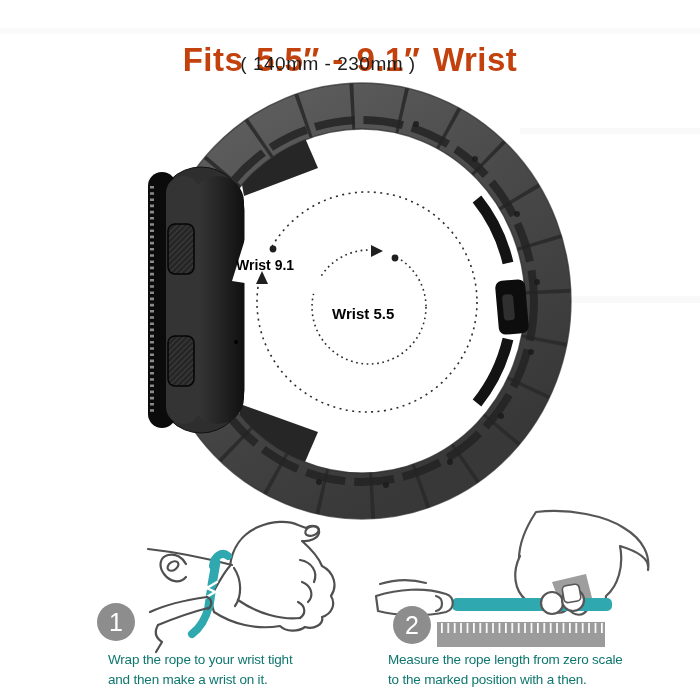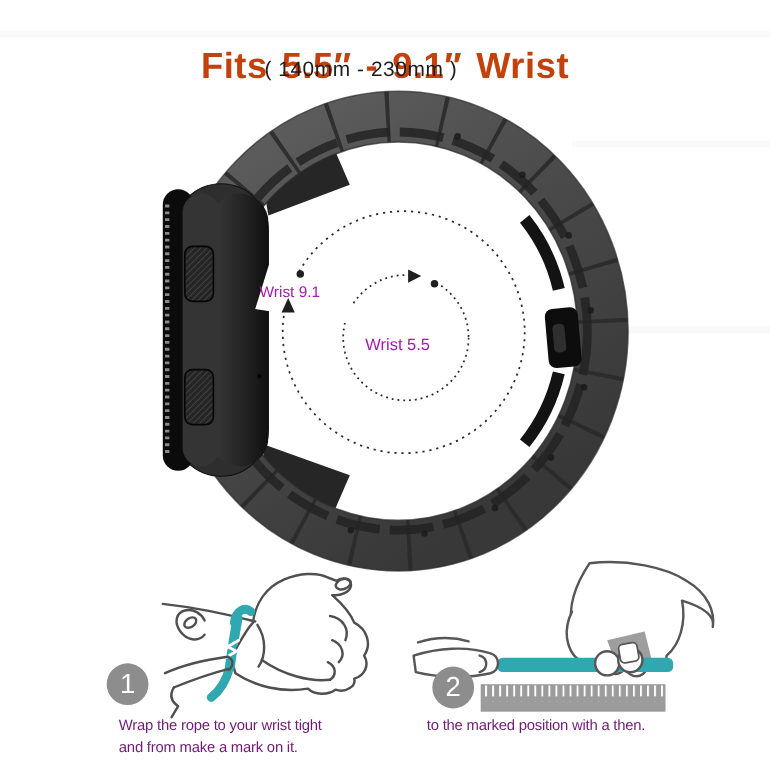--- a/index.html
+++ b/index.html
@@ -11,32 +11,32 @@
   .title{
     top:19px;left:0;width:700px;text-align:center;
     font-size:33px;font-weight:bold;color:#c2410c;letter-spacing:.5px;
     word-spacing:3px;
   }
   .subtitle{
     top:53px;left:0;width:656px;text-align:center;
     font-size:19px;font-weight:400;color:#1c1c1c;letter-spacing:.5px;
   }
   #scene{position:absolute;left:0;top:0;}
-  .wrist-label{font-weight:normal;color:#a21caf;white-space:nowrap;}
+  .wrist-label{font-weight:bold;color:#000000;white-space:nowrap;}
   .wrist-outer{left:236px;top:257px;font-size:14px;}
   .wrist-inner{left:332px;top:305px;font-size:15px;}
   .badge{
     width:38px;height:38px;border-radius:50%;background:#8d8d8d;
     color:#ffffff;display:flex;align-items:center;justify-content:center;
     font-size:25px;line-height:1;
   }
   .badge-1{left:97px;top:603px;}
   .badge-2{left:393px;top:606px;}
   .caption{
-    font-size:13.5px;line-height:20px;color:#701a75;letter-spacing:-.2px;
+    font-size:13.5px;line-height:20px;color:#0f766e;letter-spacing:-.2px;
     white-space:nowrap;
   }
   .caption-1{left:108px;top:650px;}
   .caption-2{left:388px;top:650px;}
 </style>
 </head>
 <body>
 
 <svg id="scene" width="700" height="700" viewBox="0 0 700 700">
   <defs>
@@ -200,17 +200,18 @@
 
 <div class="abs badge badge-1">
   <span>1</span>
 </div>
 <div class="abs badge badge-2">
   <span>2</span>
 </div>
 
 <div class="abs caption caption-1">
   <div>Wrap the rope to your wrist tight</div>
-  <div>and from make a mark on it.</div>
+  <div>and then make a wrist on it.</div>
 </div>
 <div class="abs caption caption-2">
+  <div>Measure the rope length from zero scale</div>
   <div>to the marked position with a then.</div>
 </div>
 
 </body></html>

